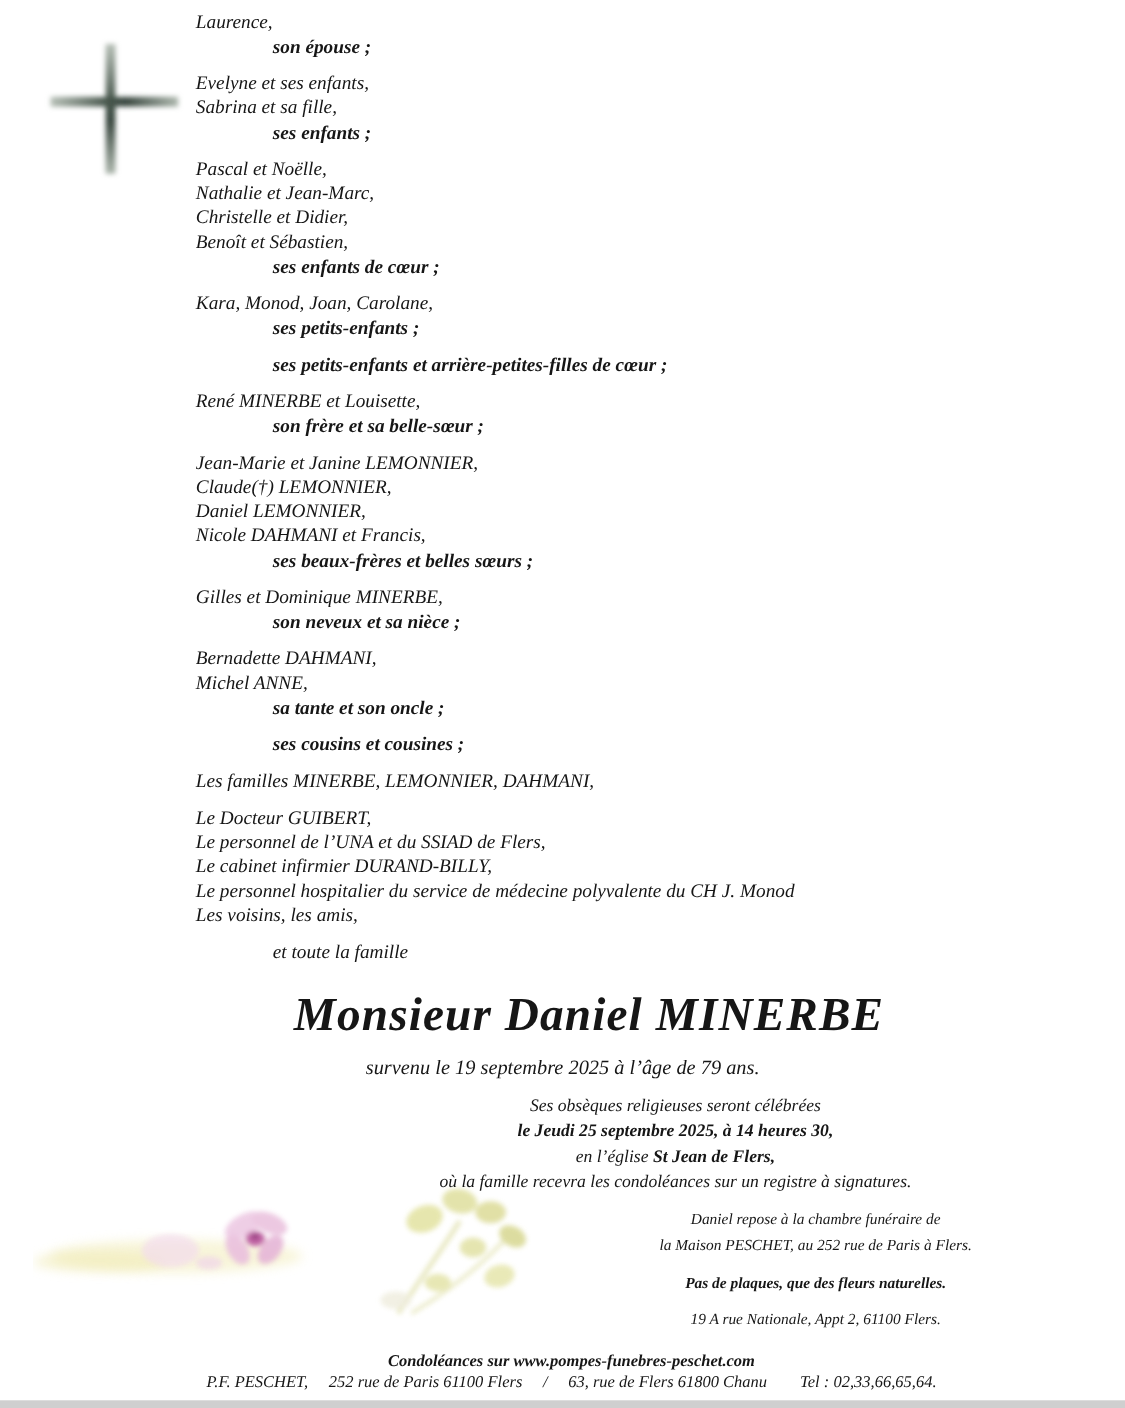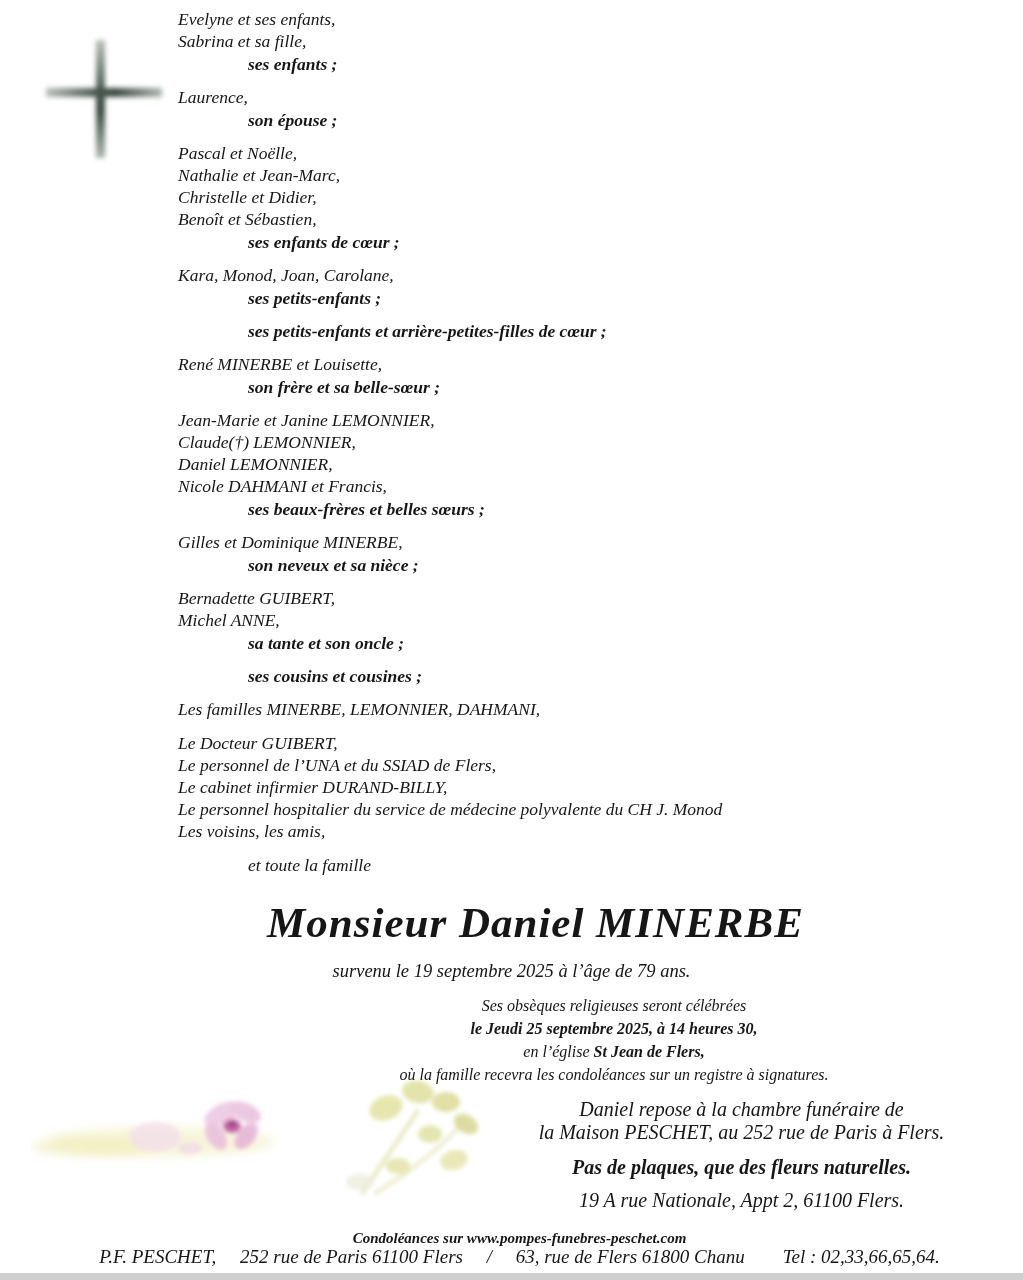--- a/index.html
+++ b/index.html
@@ -23,27 +23,27 @@
   .content { position:relative; z-index:2; padding-top:8px; font-size:17.5px; line-height:22px; }
   .name-line { margin-left:178px; }
   .relation { margin:1px 0 11px 248px; font-weight:bold; }
   .families { margin-bottom:12px; }
   #acks { margin-bottom:2px; }
   .closing { margin:12px 0 22px 248px; }
   .announcement { text-align:center; margin-bottom:6px; font-size:18.5px; }
   .title { text-align:center; font-size:43px; line-height:50px; font-weight:bold; letter-spacing:1px; margin-bottom:12px;padding-left:48px; }
   .death-line { text-align:center; font-size:18.5px; margin-bottom:12px; }
   .ceremony { text-align:center; margin-left:205px; font-size:16px; line-height:23px; margin-bottom:12px; }
-  .repose { text-align:center; margin-left:460px; font-size:20px; line-height:23px; }
+  .repose { text-align:center; margin-left:460px; font-size:14px; line-height:23px; }
   .flowers-note { margin-top:12px; font-weight:bold; }
   .address { margin-top:10px; }
   .bold { font-weight:bold; }
   .page-footer { position:absolute; z-index:2; left:16px; right:0; bottom:14px; text-align:center; }
   .footer-bold { font-weight:bold; font-size:15px; line-height:19px; }
-  .footer-small { font-size:19px; line-height:18px; white-space:pre-wrap; }
+  .footer-small { font-size:15px; line-height:18px; white-space:pre-wrap; }
 </style>
 </head>
 <body>
 
 <div class="page">
 
   <div class="cross-wrap">
     <svg width="140" height="140" viewBox="0 0 140 140">
       <defs>
         <filter id="crossblur" x="-30%" y="-30%" width="160%" height="160%">
@@ -108,31 +108,31 @@
         <ellipse cx="330" cy="120" rx="14" ry="8" fill="#ecead8" opacity="0.8"></ellipse>
       </g>
     </svg>
   </div>
 
   <main class="content">
 
     <section id="family-list">
     <div class="group">
       <div>
+            <p class="name-line">Laurence,</p>
+          </div>
+      <p class="relation">son épouse ;</p>
+    </div>
+
+    <div class="group">
+      <div>
             <p class="name-line">Evelyne et ses enfants,</p>
             <p class="name-line">Sabrina et sa fille,</p>
           </div>
       <p class="relation">ses enfants ;</p>
-    </div>
-
-    <div class="group">
-      <div>
-            <p class="name-line">Laurence,</p>
-          </div>
-      <p class="relation">son épouse ;</p>
     </div>
 
     <div class="group">
       <div>
             <p class="name-line">Pascal et Noëlle,</p>
             <p class="name-line">Nathalie et Jean-Marc,</p>
             <p class="name-line">Christelle et Didier,</p>
             <p class="name-line">Benoît et Sébastien,</p>
           </div>
       <p class="relation">ses enfants de cœur ;</p>
@@ -169,21 +169,21 @@
 
     <div class="group">
       <div>
             <p class="name-line">Gilles et Dominique MINERBE,</p>
           </div>
       <p class="relation">son neveux et sa nièce ;</p>
     </div>
 
     <div class="group">
       <div>
-            <p class="name-line">Bernadette GUIBERT,</p>
+            <p class="name-line">Bernadette DAHMANI,</p>
             <p class="name-line">Michel ANNE,</p>
           </div>
       <p class="relation">sa tante et son oncle ;</p>
     </div>
 
     <div class="group">
       <div></div>
       <p class="relation">ses cousins et cousines ;</p>
     </div>
   </section>

